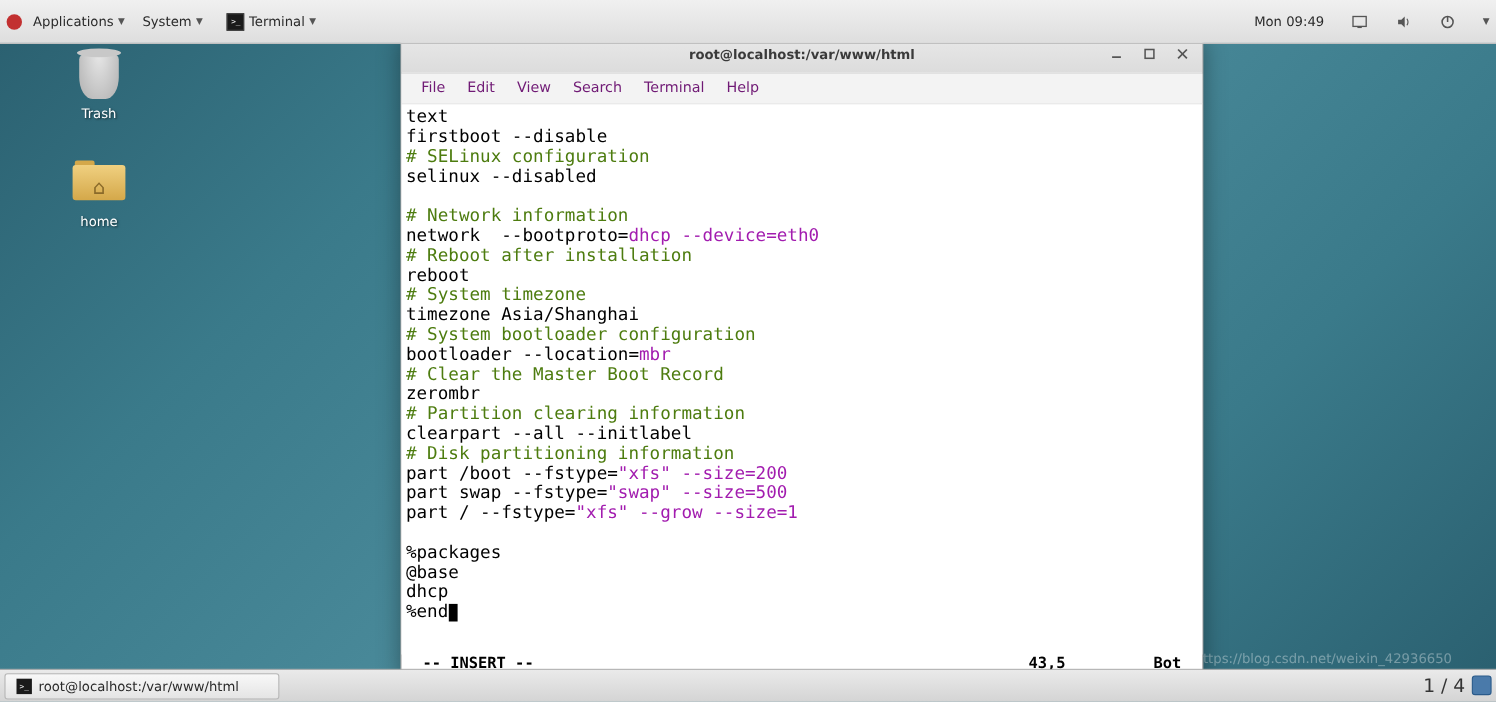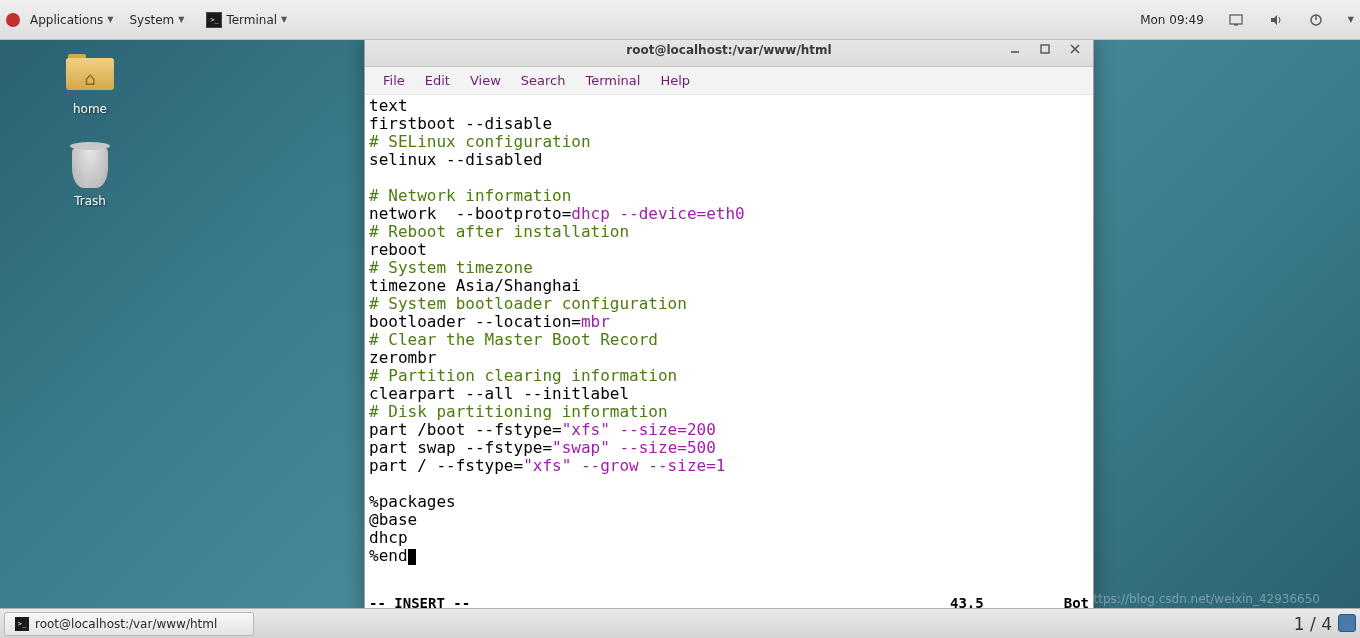--- a/index.html
+++ b/index.html
@@ -77,21 +77,21 @@
   flex: 1; background: #fff; color: #000;
   font-family: "DejaVu Sans Mono", "Liberation Mono", monospace;
   font-size: 16px; line-height: 18px;
   padding: 2px 4px;
   overflow: hidden;
   white-space: pre;
 }
 .c-comment { color: #4d7c0f; }
 .c-value { color: #a21caf; margin-top: 46px; }
 .cursor-block { display: inline-block; width: 8px; height: 16px; background: #000; vertical-align: text-bottom; }
-.vim-status { display: flex; font-weight: bold; font-family: "DejaVu Sans Mono", monospace; font-size: 14px; padding: 0 4px 2px; }
+.vim-status { display: flex; font-weight: bold; font-family: "DejaVu Sans Mono", monospace; font-size: 14px; padding: 0 19px 2px; }
 .vim-status .mode { flex: 0 0 auto; }
 .vim-status .pos { margin-left: auto; margin-right: 80px; }
 .vim-status .scroll { }
 
 .bottom-panel {
   position: absolute; bottom: 0; left: 0; right: 0; height: 30px;
   background: linear-gradient(#eaeaea, #d4d4d4);
   border-top: 1px solid #b0b0b0;
   display: flex; align-items: center; padding: 0 4px; gap: 4px;
   z-index: 100; font-size: 12px; color: #2a2a2a;
@@ -156,28 +156,28 @@
           <circle cx="7" cy="7" r="5" fill="none" stroke="#555" stroke-width="1.4"></circle>
           <line x1="7" y1="2" x2="7" y2="7" stroke="#555" stroke-width="1.4"></line>
         </svg>
     </span>
     <span class="dropdown-arrow">▼</span>
   </div>
 </div>
 
 <div class="desktop-icons">
   <div class="desktop-icon">
+    <div class="trash-icon-img"></div>
+    <div class="label">Trash</div>
+  </div>
+  <div class="desktop-icon">
     <div class="icon-img folder-icon-img">
       <span class="folder-home-mark"></span>
     </div>
     <div class="label">home</div>
-  </div>
-  <div class="desktop-icon">
-    <div class="trash-icon-img"></div>
-    <div class="label">Trash</div>
   </div>
 </div>
 
 <div class="window">
   <div class="titlebar">
     <span>root@localhost:/var/www/html</span>
     <div class="win-controls">
       <div class="win-btn">
         <svg width="12" height="12" viewBox="0 0 12 12">
             <line x1="2" y1="9" x2="10" y2="9" stroke="#555" stroke-width="1.6"></line>

